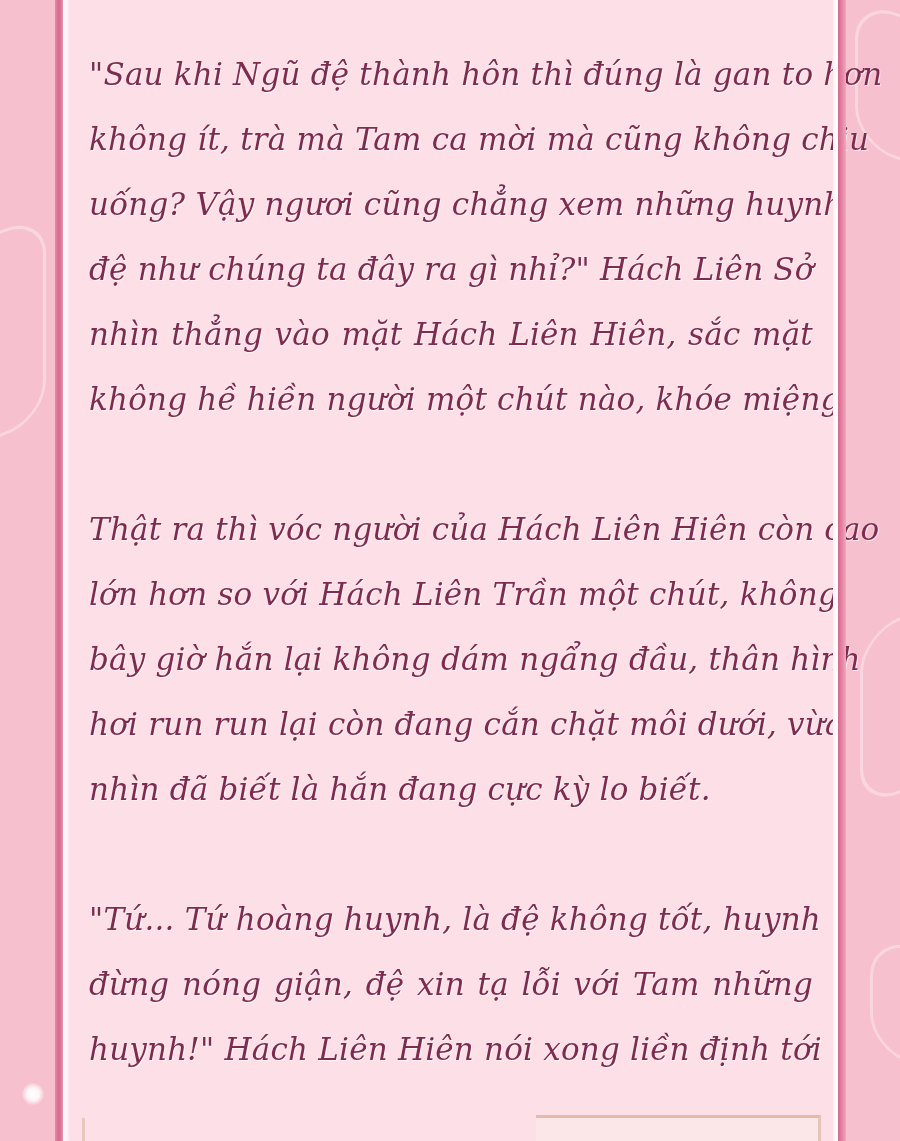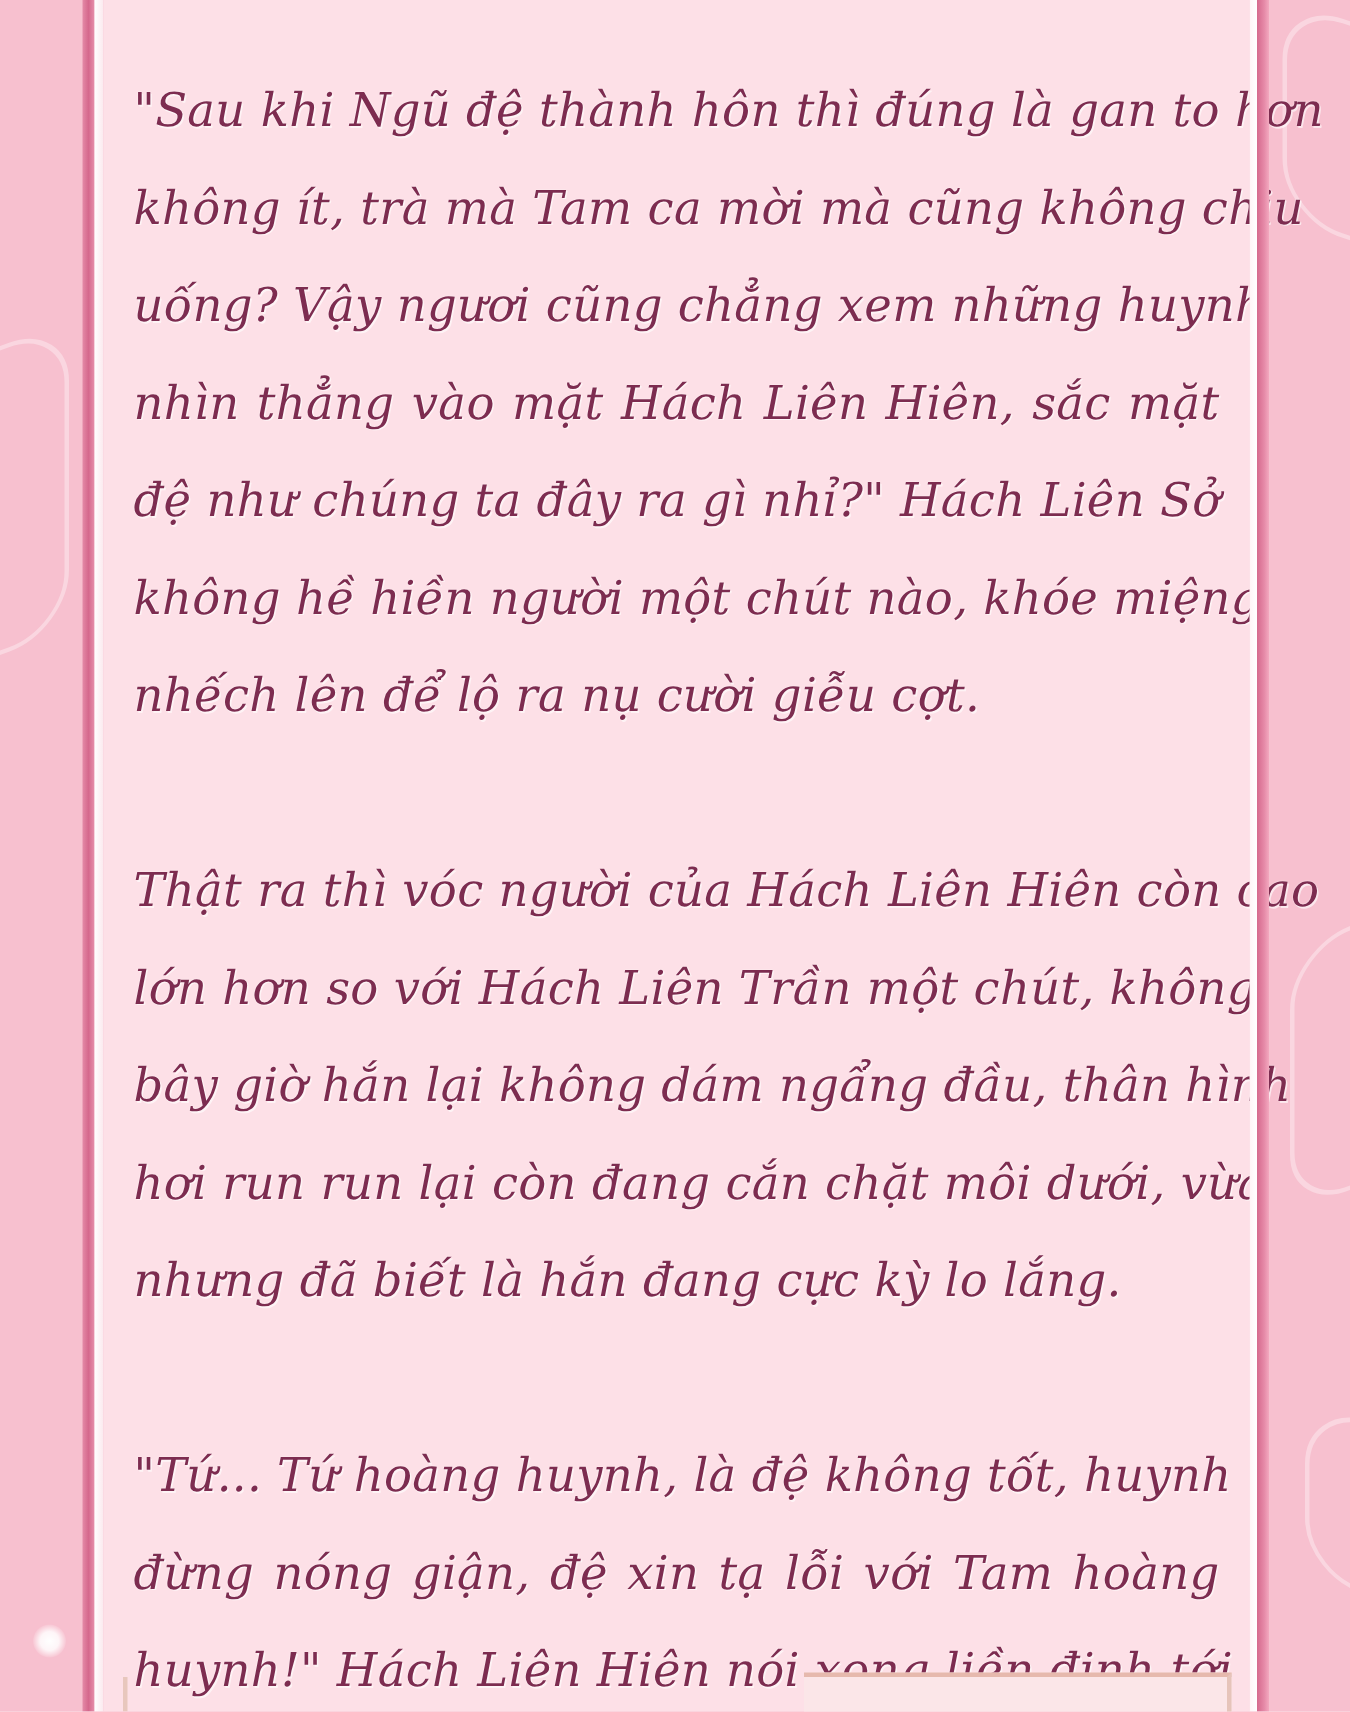--- a/index.html
+++ b/index.html
@@ -129,35 +129,34 @@
 
 <div class="frame-left"></div>
 <div class="frame-left-inner"></div>
 
 <div class="panel">
   <div class="text-block">
     <div class="para">
       <span class="line">"Sau khi Ngũ đệ thành hôn thì đúng là gan to hơn</span>
       <span class="line">không ít, trà mà Tam ca mời mà cũng không chịu</span>
       <span class="line">uống? Vậy ngươi cũng chẳng xem những huynh</span>
+      <span class="line">đệ như chúng ta đây ra gì nhỉ?" Hách Liên Sở</span>
       <span class="line">nhìn thẳng vào mặt Hách Liên Hiên, sắc mặt</span>
-      <span class="line">đệ như chúng ta đây ra gì nhỉ?" Hách Liên Sở</span>
       <span class="line">không hề hiền người một chút nào, khóe miệng</span>
-      <span class="line last">nhếch lên để lộ ra nụ cười giễu cợt.</span>
     </div>
     <div class="para">
       <span class="line">Thật ra thì vóc người của Hách Liên Hiên còn cao</span>
       <span class="line">lớn hơn so với Hách Liên Trần một chút, không</span>
       <span class="line">bây giờ hắn lại không dám ngẩng đầu, thân hình</span>
       <span class="line">hơi run run lại còn đang cắn chặt môi dưới, vừa</span>
-      <span class="line last">nhưng đã biết là hắn đang cực kỳ lo lắng.</span>
+      <span class="line last">nhìn đã biết là hắn đang cực kỳ lo biết.</span>
     </div>
     <div class="para">
       <span class="line">"Tứ... Tứ hoàng huynh, là đệ không tốt, huynh</span>
-      <span class="line">đừng nóng giận, đệ xin tạ lỗi với Tam hoàng</span>
+      <span class="line">đừng nóng giận, đệ xin tạ lỗi với Tam những</span>
       <span class="line">huynh!" Hách Liên Hiên nói xong liền định tới</span>
 
     </div>
   </div>
   <div class="bottom-box-left"></div>
   <div class="bottom-box"></div>
 </div>
 
 <div class="frame-right-inner"></div>
 <div class="frame-right"></div>

